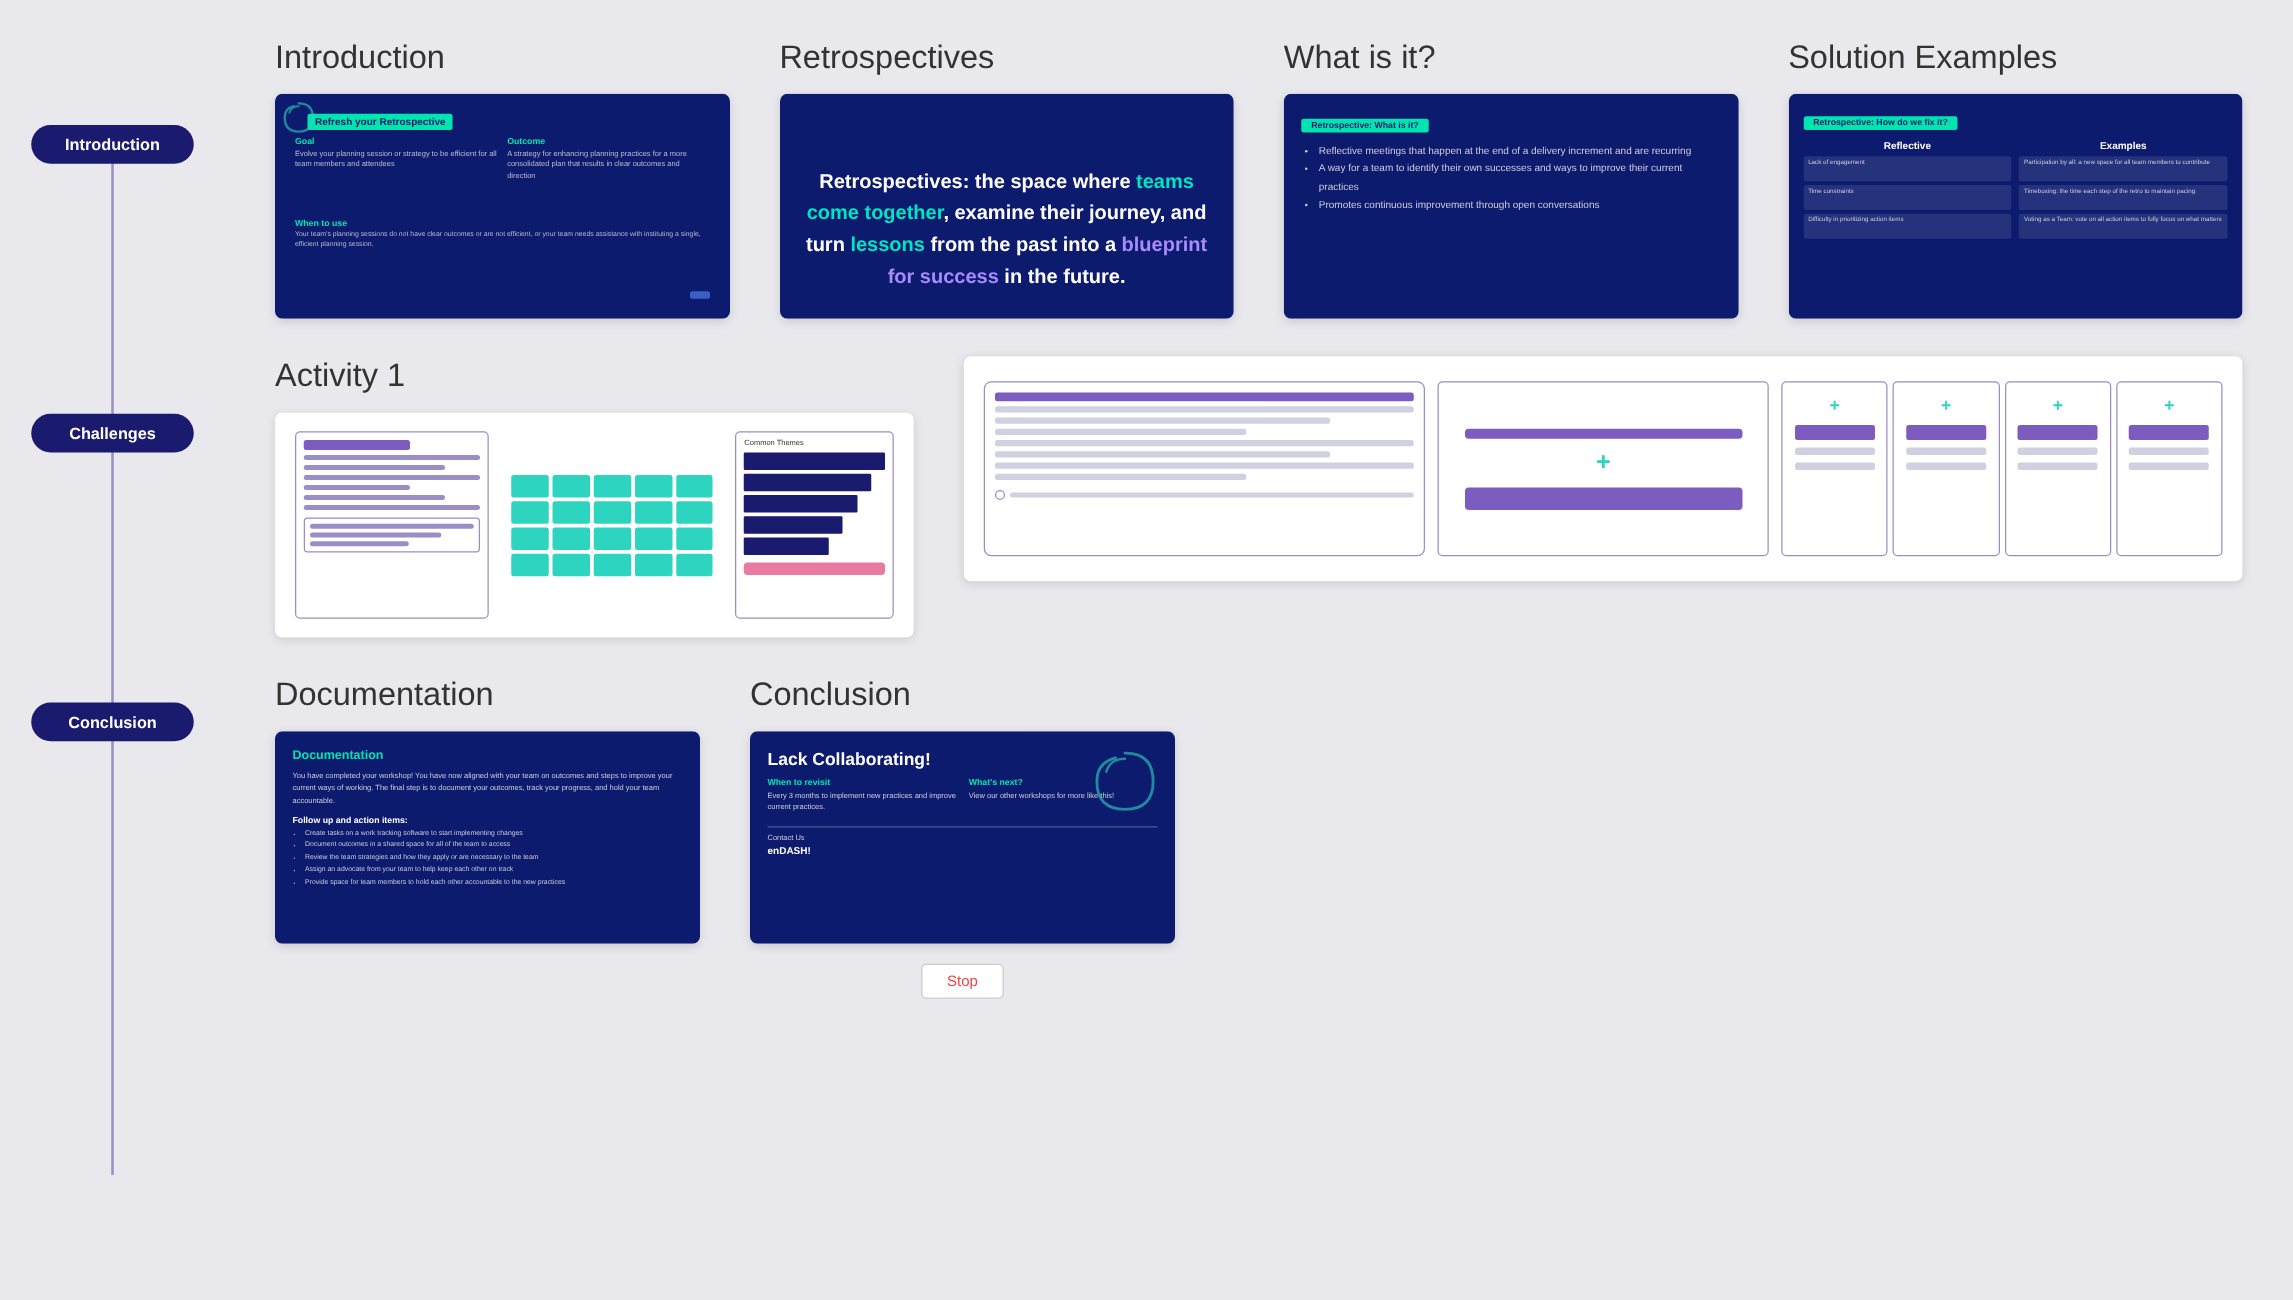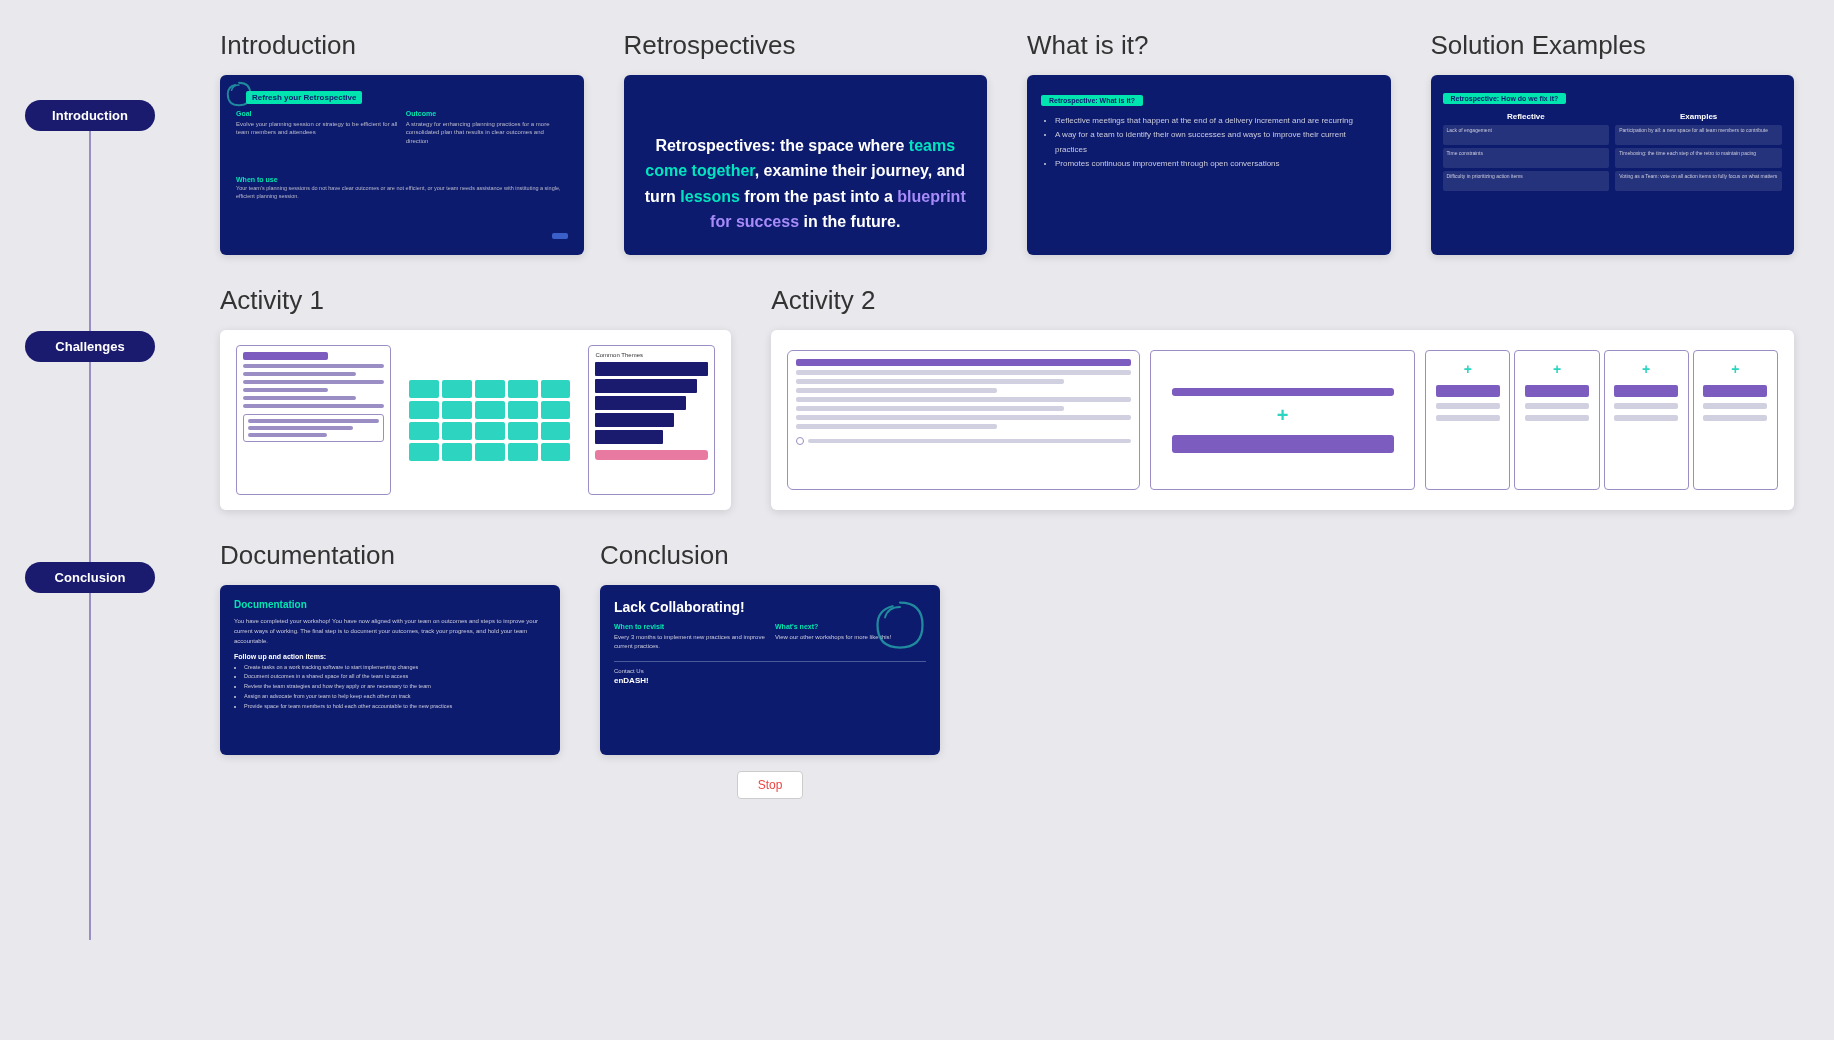--- a/index.html
+++ b/index.html
@@ -753,21 +753,20 @@
             <div class="act1-theme-bar" style="width:80%;"></div>
             <div class="act1-theme-bar" style="width:70%;"></div>
             <div class="act1-theme-bar" style="width:60%;"></div>
             <div class="act1-pink-bar"></div>
           </div>
         </div>
       </div>
     </div>
 
     <div class="activity2-section">
-      <div class="section-title">Activity 2</div>
       <div class="slide-card">
         <div class="activity2-slide">
 
           <div class="act2-left">
             <div class="act2-card">
               <div class="act2-card-lines">
                 <div class="act2-line purple w100" style="height:7px; background:#7c5cbf;"></div>
                 <div class="act2-line w100"></div>
                 <div class="act2-line w80"></div>
                 <div class="act2-line w60"></div>

